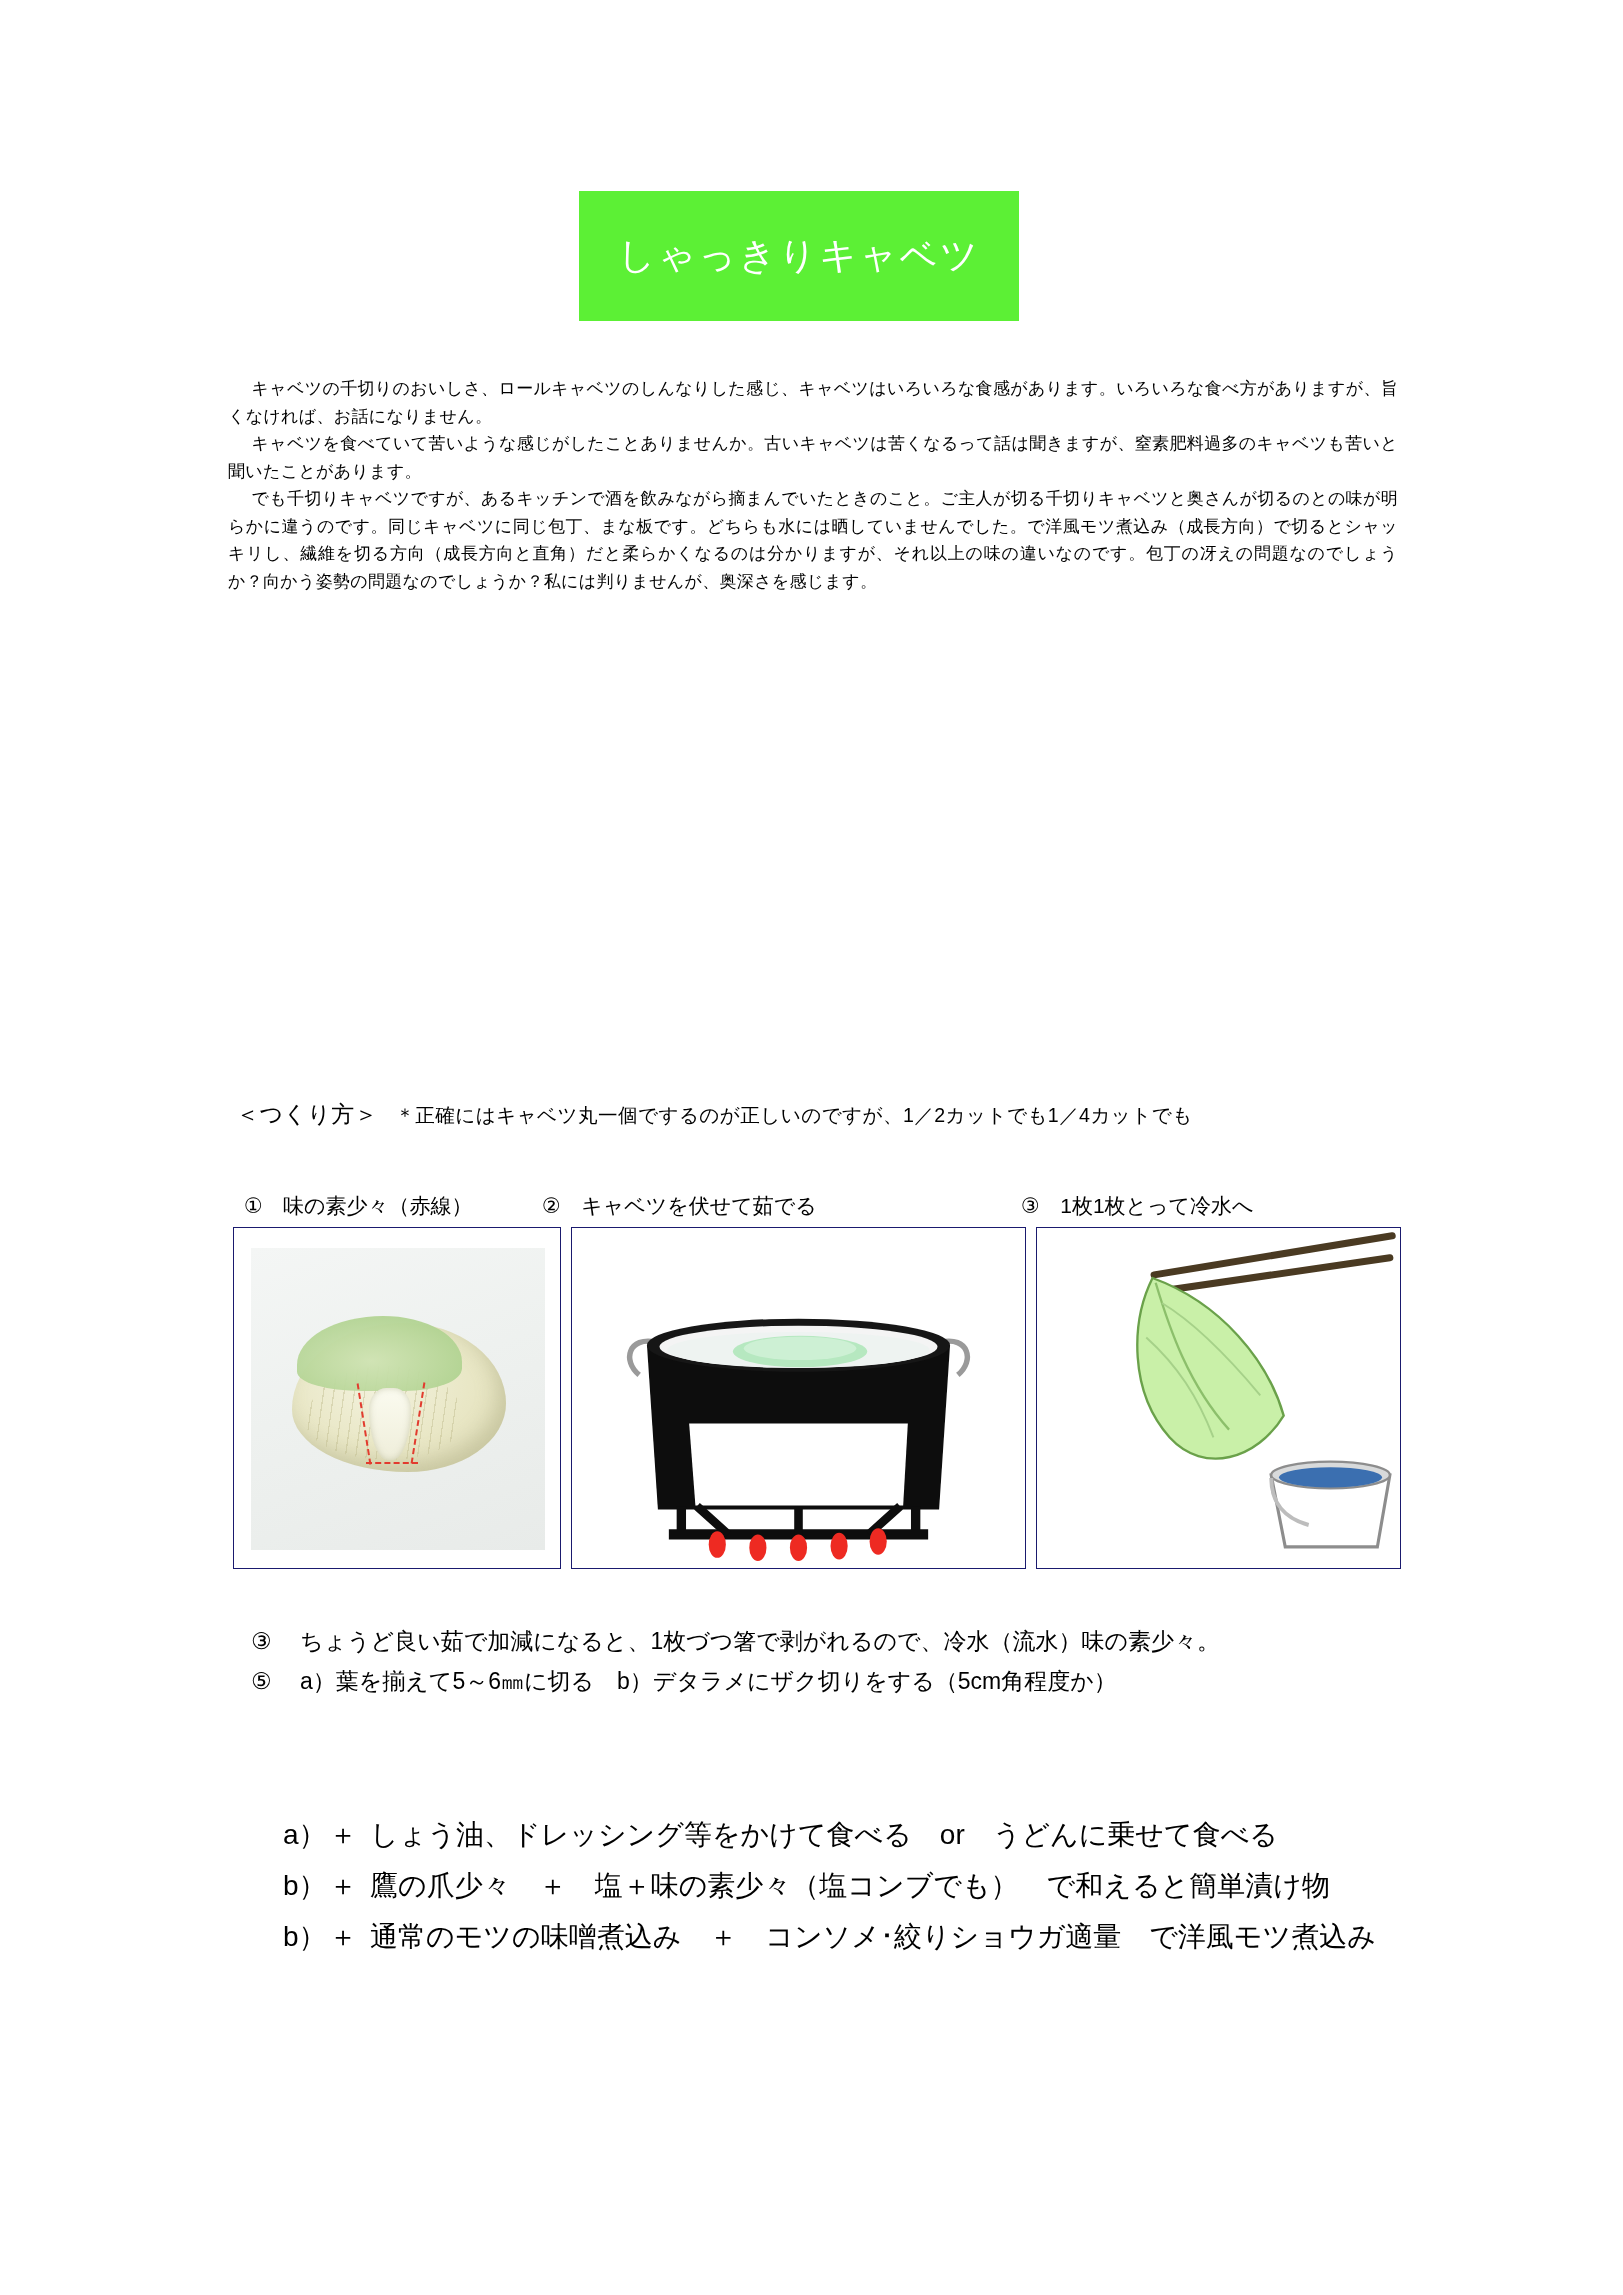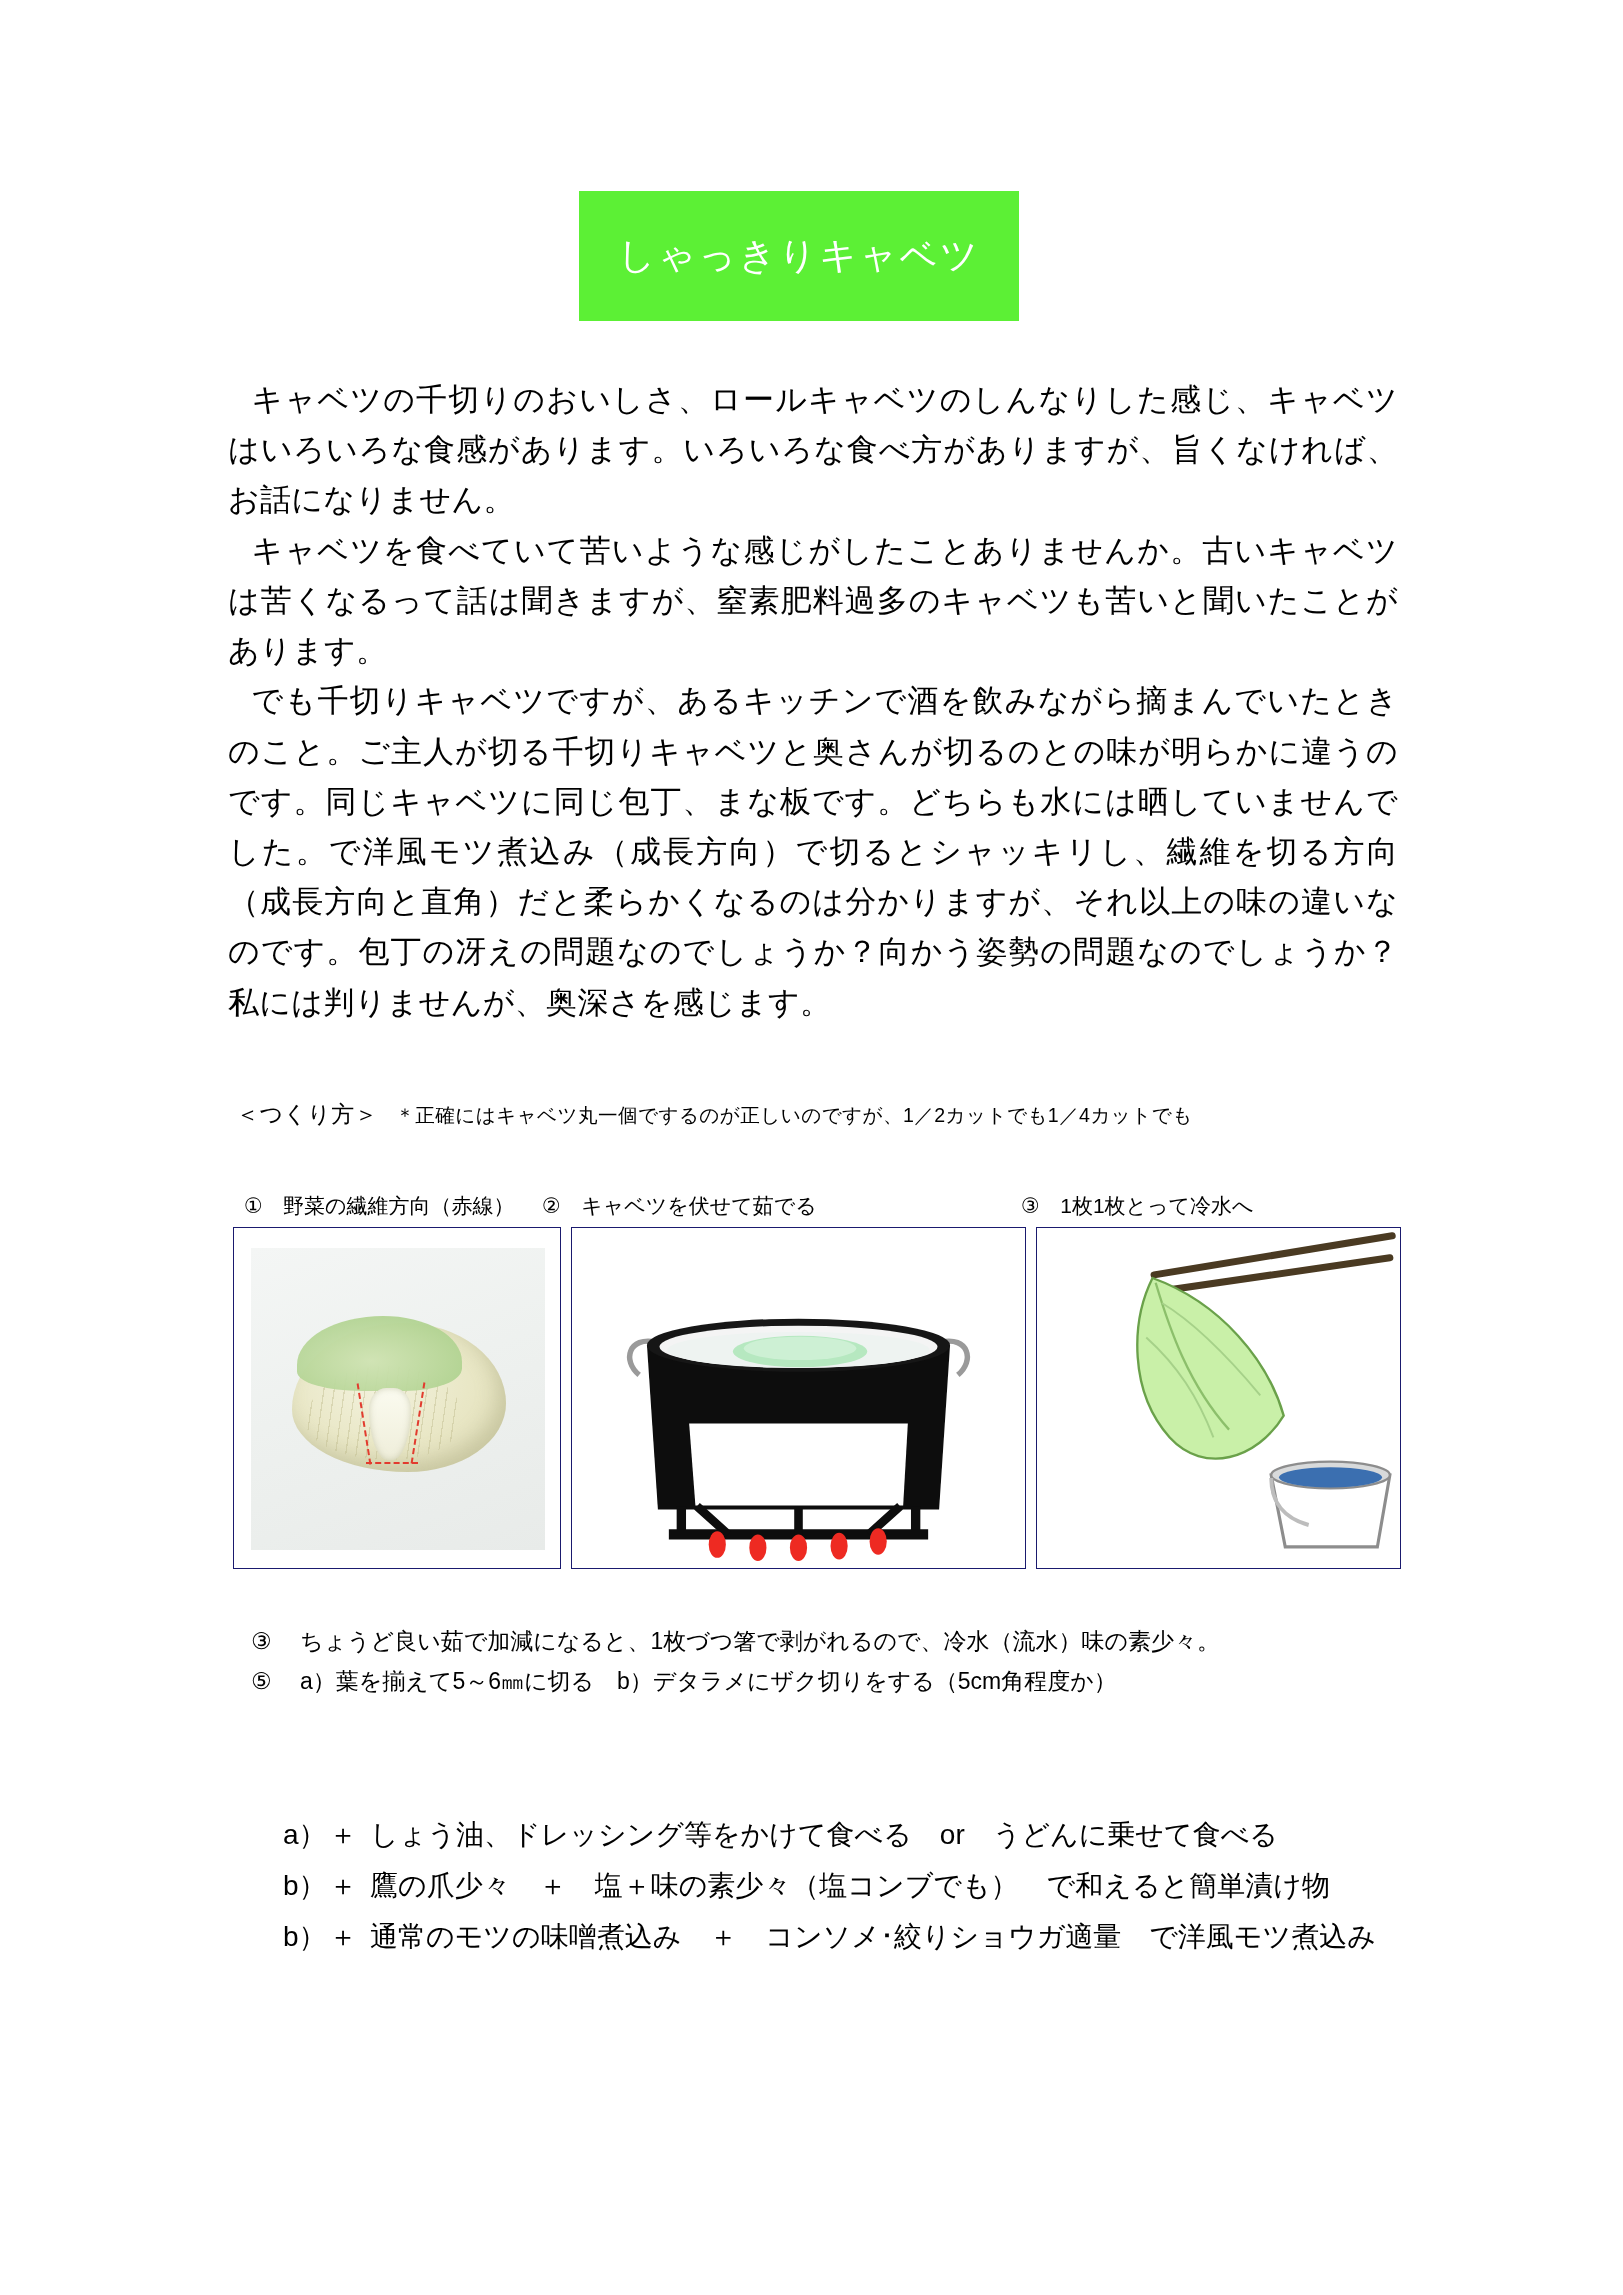--- a/index.html
+++ b/index.html
@@ -44,21 +44,21 @@
   }
 
   
   .body-block {
     position: absolute;
     left: 228px;
     top: 375px;
     width: 1170px;
   }
   .para {
-    font-size: 31px;
+    font-size: 17px;
     line-height: 1.62;
     letter-spacing: 0.3px;
     text-align: justify;
     text-justify: inter-ideograph;
     margin: 0 0 0 0;
     text-indent: 23.6px;
   }
 
   
   .howto-line {
@@ -208,21 +208,21 @@
     <p class="para">キャベツを食べていて苦いような感じがしたことありませんか。古いキャベツは苦くなるって話は聞きますが、窒素肥料過多のキャベツも苦いと聞いたことがあります。</p>
     <p class="para">でも千切りキャベツですが、あるキッチンで酒を飲みながら摘まんでいたときのこと。ご主人が切る千切りキャベツと奥さんが切るのとの味が明らかに違うのです。同じキャベツに同じ包丁、まな板です。どちらも水には晒していませんでした。で洋風モツ煮込み（成長方向）で切るとシャッキリし、繊維を切る方向（成長方向と直角）だと柔らかくなるのは分かりますが、それ以上の味の違いなのです。包丁の冴えの問題なのでしょうか？向かう姿勢の問題なのでしょうか？私には判りませんが、奥深さを感じます。</p>
   </div>
 
   <div class="howto-line">
     <span class="howto-label">＜つくり方＞</span><span class="howto-note">＊正確にはキャベツ丸一個でするのが正しいのですが、1／2カットでも1／4カットでも</span>
   </div>
 
   <div class="caption-row">
     <div class="cap cap1">
-      <span class="cap-num">①</span><span>野菜の繊維方向（赤線）</span>
+      <span class="cap-num">①</span><span>味の素少々（赤線）</span>
     </div>
     <div class="cap cap2">
       <span class="cap-num">②</span><span>キャベツを伏せて茹でる</span>
     </div>
     <div class="cap cap3">
       <span class="cap-num">③</span><span>1枚1枚とって冷水へ</span>
     </div>
   </div>
 
   <div class="figs">

